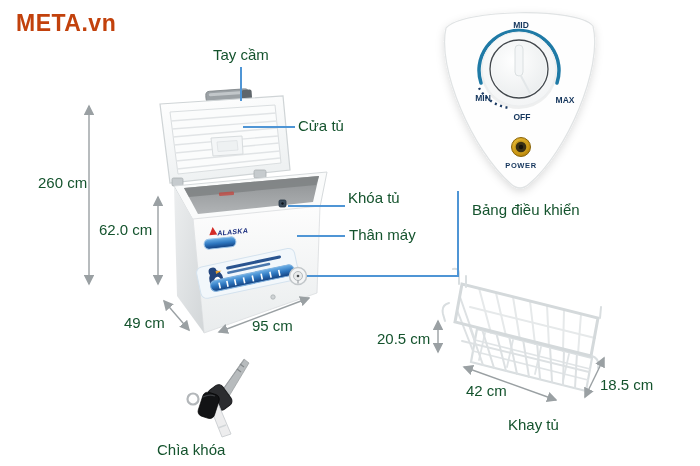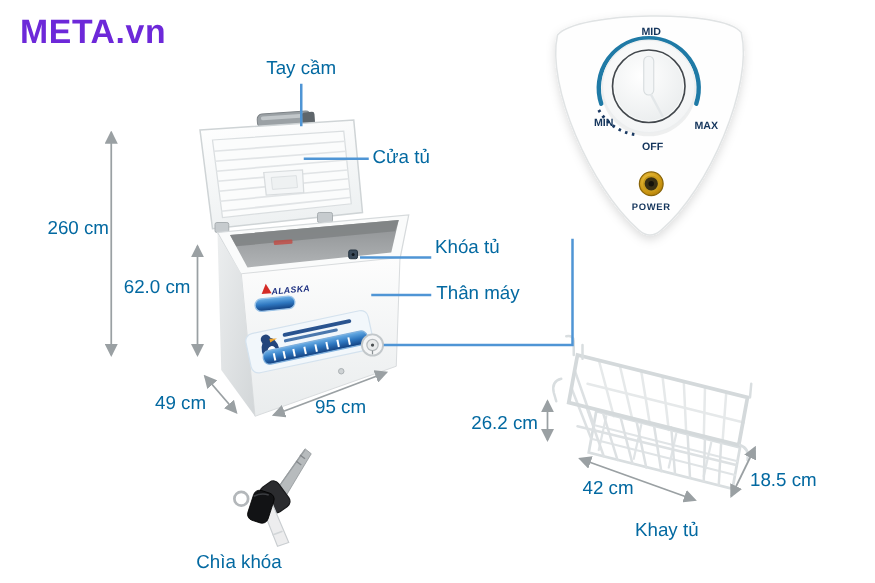--- a/index.html
+++ b/index.html
@@ -1,21 +1,21 @@
 <!DOCTYPE html>
 <html><head>
 <meta charset="utf-8">
 <style>
   html,body{margin:0;padding:0;background:#ffffff}
   .stage{position:relative;width:700px;height:466px;background:#ffffff;overflow:hidden;
          font-family:"Liberation Sans","DejaVu Sans",sans-serif}
   .stage svg{position:absolute;left:0;top:0}
-  .lbl{position:absolute;color:#0369a1;font-size:15px;white-space:nowrap;line-height:1.15}
-  .watermark{position:absolute;left:16px;top:10px;font-size:27px;font-weight:bold;
-             color:#6d28d9;letter-spacing:.5px}
+  .lbl{position:absolute;color:#14532d;font-size:15px;white-space:nowrap;line-height:1.15}
+  .watermark{position:absolute;left:16px;top:10px;font-size:23px;font-weight:bold;
+             color:#c2410c;letter-spacing:.5px}
   text{font-family:"Liberation Sans","DejaVu Sans",sans-serif}
   .dial-lbl{font-weight:bold;fill:#14355c;font-size:8.5px}
   .power-lbl{font-weight:bold;fill:#14355c;font-size:7.5px;letter-spacing:.6px}
   .brand-txt{font-weight:bold;font-style:italic;fill:#1c2f80;font-size:7px;letter-spacing:.3px}
 </style>
 </head>
 <body>
 
 <div class="stage">
 
@@ -208,23 +208,24 @@
     <line x1="585" y1="397" x2="604" y2="358"></line>
   </g>
 </svg>
 
   <div class="watermark">META.vn</div>
 
   <div class="lbl" style="left:213px;top:46px">Tay cầm</div>
   <div class="lbl" style="left:298px;top:117px">Cửa tủ</div>
   <div class="lbl" style="left:348px;top:189px">Khóa tủ</div>
   <div class="lbl" style="left:349px;top:226px">Thân máy</div>
+  <div class="lbl" style="left:472px;top:201px">Bảng điều khiển</div>
   <div class="lbl" style="left:508px;top:416px">Khay tủ</div>
   <div class="lbl" style="left:157px;top:441px">Chìa khóa</div>
 
   <div class="lbl" style="left:38px;top:174px">260 cm</div>
   <div class="lbl" style="left:99px;top:221px">62.0 cm</div>
   <div class="lbl" style="left:124px;top:314px">49 cm</div>
   <div class="lbl" style="left:252px;top:317px">95 cm</div>
-  <div class="lbl" style="left:377px;top:330px">26.2 cm</div>
+  <div class="lbl" style="left:377px;top:330px">20.5 cm</div>
   <div class="lbl" style="left:466px;top:382px">42 cm</div>
   <div class="lbl" style="left:600px;top:376px">18.5 cm</div>
 </div>
 
 </body></html>

